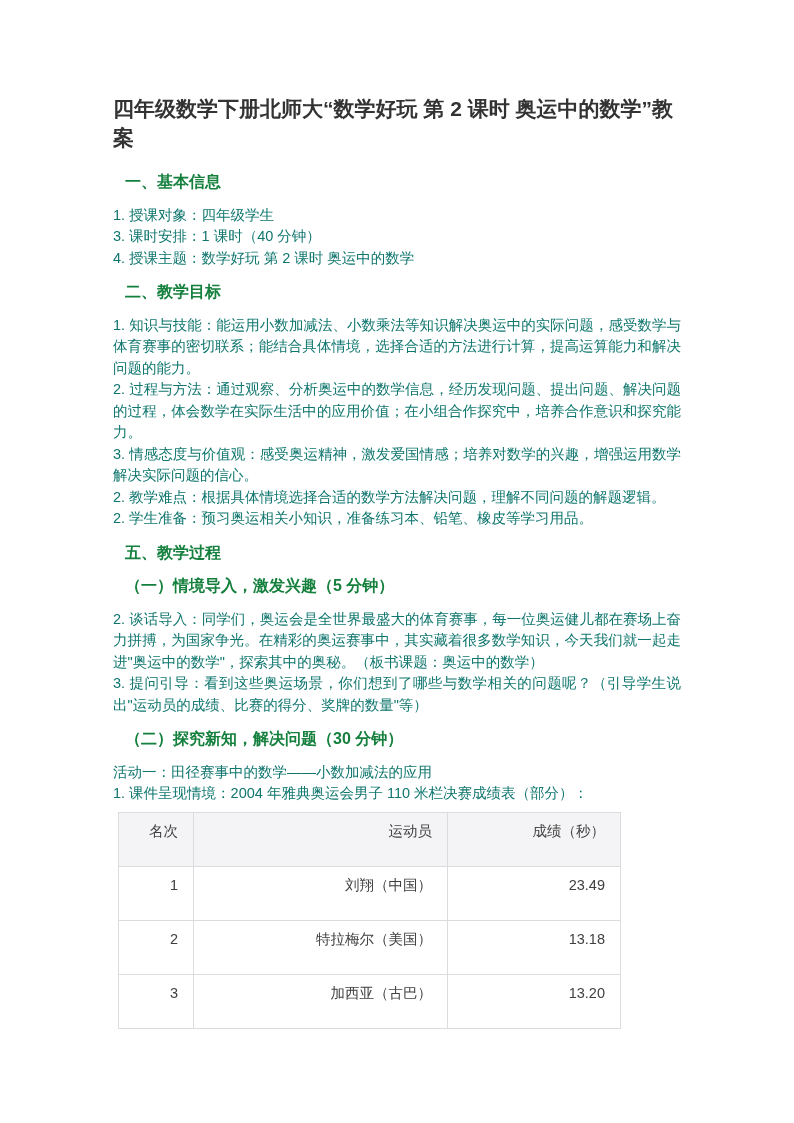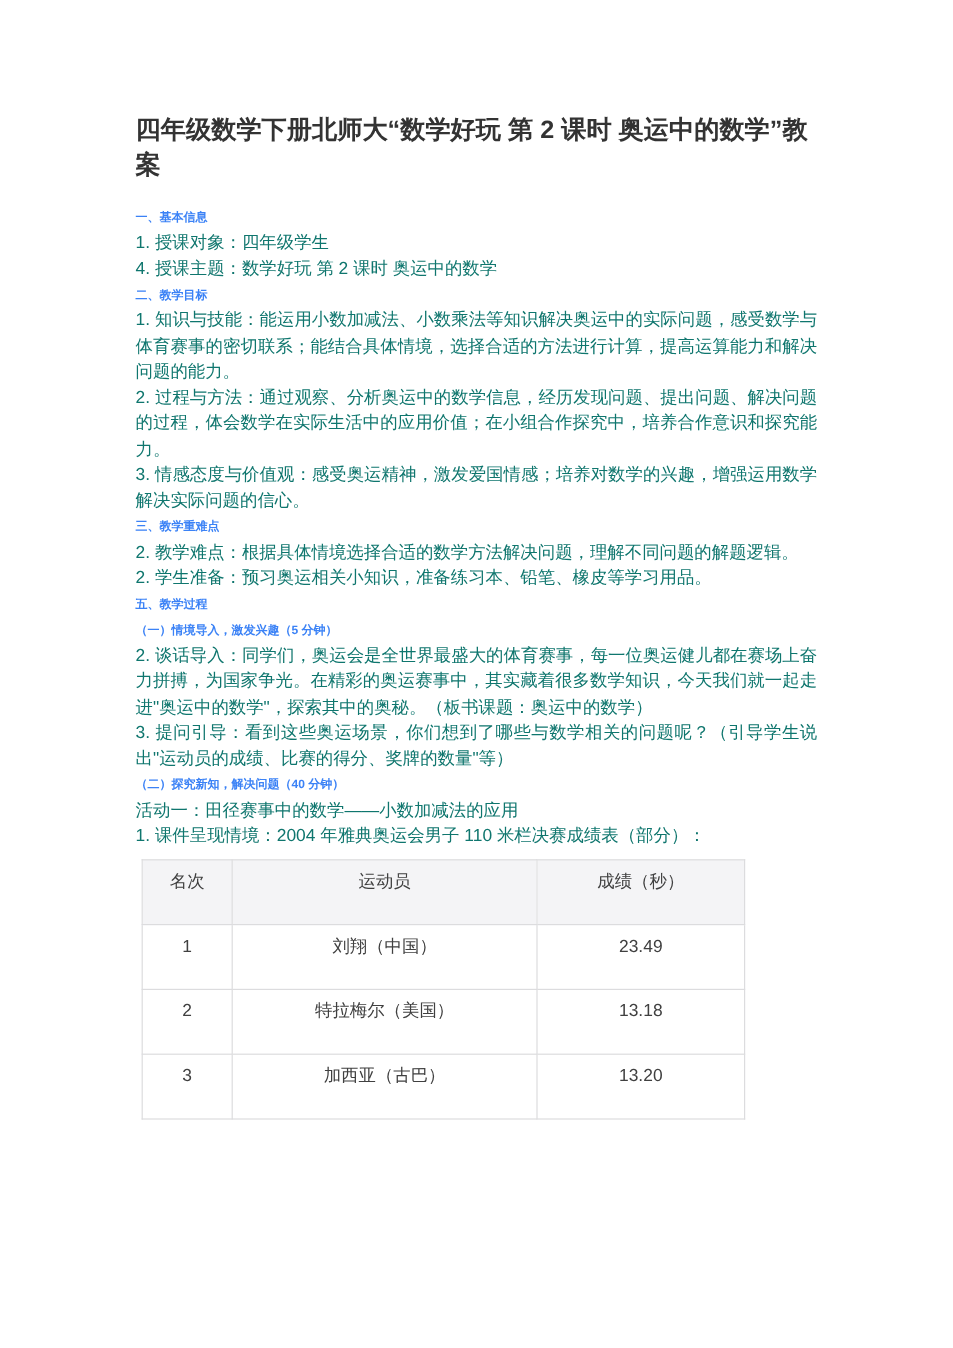--- a/index.html
+++ b/index.html
@@ -8,71 +8,71 @@
     font-family: "Liberation Sans", "DejaVu Sans", sans-serif;
     color: #3f3f3f;
     overflow: hidden;
   }
   .page { padding: 94px 113px 0 113px; box-sizing: border-box; }
   .doc-title {
     font-size: 21px; line-height: 29px; font-weight: 700;
     color: #333333; margin: 0 0 19px 0;
   }
   .sec {
-    font-size: 10px; line-height: 21.5px; font-weight: 700;
-    color: #3b82f6; margin: 0;
+    font-size: 16px; line-height: 21.5px; font-weight: 700;
+    color: #15803d; margin: 12px;
   }
   .line {
     font-size: 14.5px; line-height: 21.5px; margin: 0;
     text-align: justify; color: #0f766e;
   }
   .score-table {
     border-collapse: collapse; table-layout: fixed;
     width: 502px; margin: 7px 0 0 5px;
   }
   .score-table th, .score-table td {
     border: 1px solid #dcdcde;
     font-size: 14.5px; line-height: 21px; font-weight: 400;
-    text-align: center; vertical-align: top;
+    text-align: right; vertical-align: top;
     padding: 8px 15px; height: 54px; box-sizing: border-box;
     color: #404040; overflow: hidden;
   }
   .score-table thead th { background: #f4f4f6; }
   .col-rank { width: 75px; }
   .col-athlete { width: 254px; }
   .col-result { width: 173px; }
 </style>
 </head>
 <body>
 
 <div class="page">
 
   <h1 class="doc-title">四年级数学下册北师大“数学好玩 第 2 课时 奥运中的数学”教案</h1>
 
   <h2 class="sec">一、基本信息</h2>
   <p class="line">1. 授课对象：四年级学生</p>
+  <p class="line">3. 课时安排：1 课时（40 分钟）</p>
   <p class="line">4. 授课主题：数学好玩 第 2 课时 奥运中的数学</p>
 
   <h2 class="sec">二、教学目标</h2>
   <p class="line">1. 知识与技能：能运用小数加减法、小数乘法等知识解决奥运中的实际问题，感受数学与体育赛事的密切联系；能结合具体情境，选择合适的方法进行计算，提高运算能力和解决问题的能力。</p>
   <p class="line">2. 过程与方法：通过观察、分析奥运中的数学信息，经历发现问题、提出问题、解决问题的过程，体会数学在实际生活中的应用价值；在小组合作探究中，培养合作意识和探究能力。</p>
   <p class="line">3. 情感态度与价值观：感受奥运精神，激发爱国情感；培养对数学的兴趣，增强运用数学解决实际问题的信心。</p>
 
-  <h2 class="sec">三、教学重难点</h2>
   <p class="line">2. 教学难点：根据具体情境选择合适的数学方法解决问题，理解不同问题的解题逻辑。</p>
 
   <p class="line">2. 学生准备：预习奥运相关小知识，准备练习本、铅笔、橡皮等学习用品。</p>
 
   <h2 class="sec">五、教学过程</h2>
 
   <h3 class="sec">（一）情境导入，激发兴趣（5 分钟）</h3>
   <p class="line">2. 谈话导入：同学们，奥运会是全世界最盛大的体育赛事，每一位奥运健儿都在赛场上奋力拼搏，为国家争光。在精彩的奥运赛事中，其实藏着很多数学知识，今天我们就一起走进"奥运中的数学"，探索其中的奥秘。（板书课题：奥运中的数学）</p>
   <p class="line">3. 提问引导：看到这些奥运场景，你们想到了哪些与数学相关的问题呢？（引导学生说出"运动员的成绩、比赛的得分、奖牌的数量"等）</p>
 
-  <h3 class="sec">（二）探究新知，解决问题（40 分钟）</h3>
+  <h3 class="sec">（二）探究新知，解决问题（30 分钟）</h3>
   <p class="line">活动一：田径赛事中的数学——小数加减法的应用</p>
   <p class="line">1. 课件呈现情境：2004 年雅典奥运会男子 110 米栏决赛成绩表（部分）：</p>
 
   <table class="score-table">
     <colgroup>
       <col class="col-rank">
       <col class="col-athlete">
       <col class="col-result">
     </colgroup>
     <thead>

